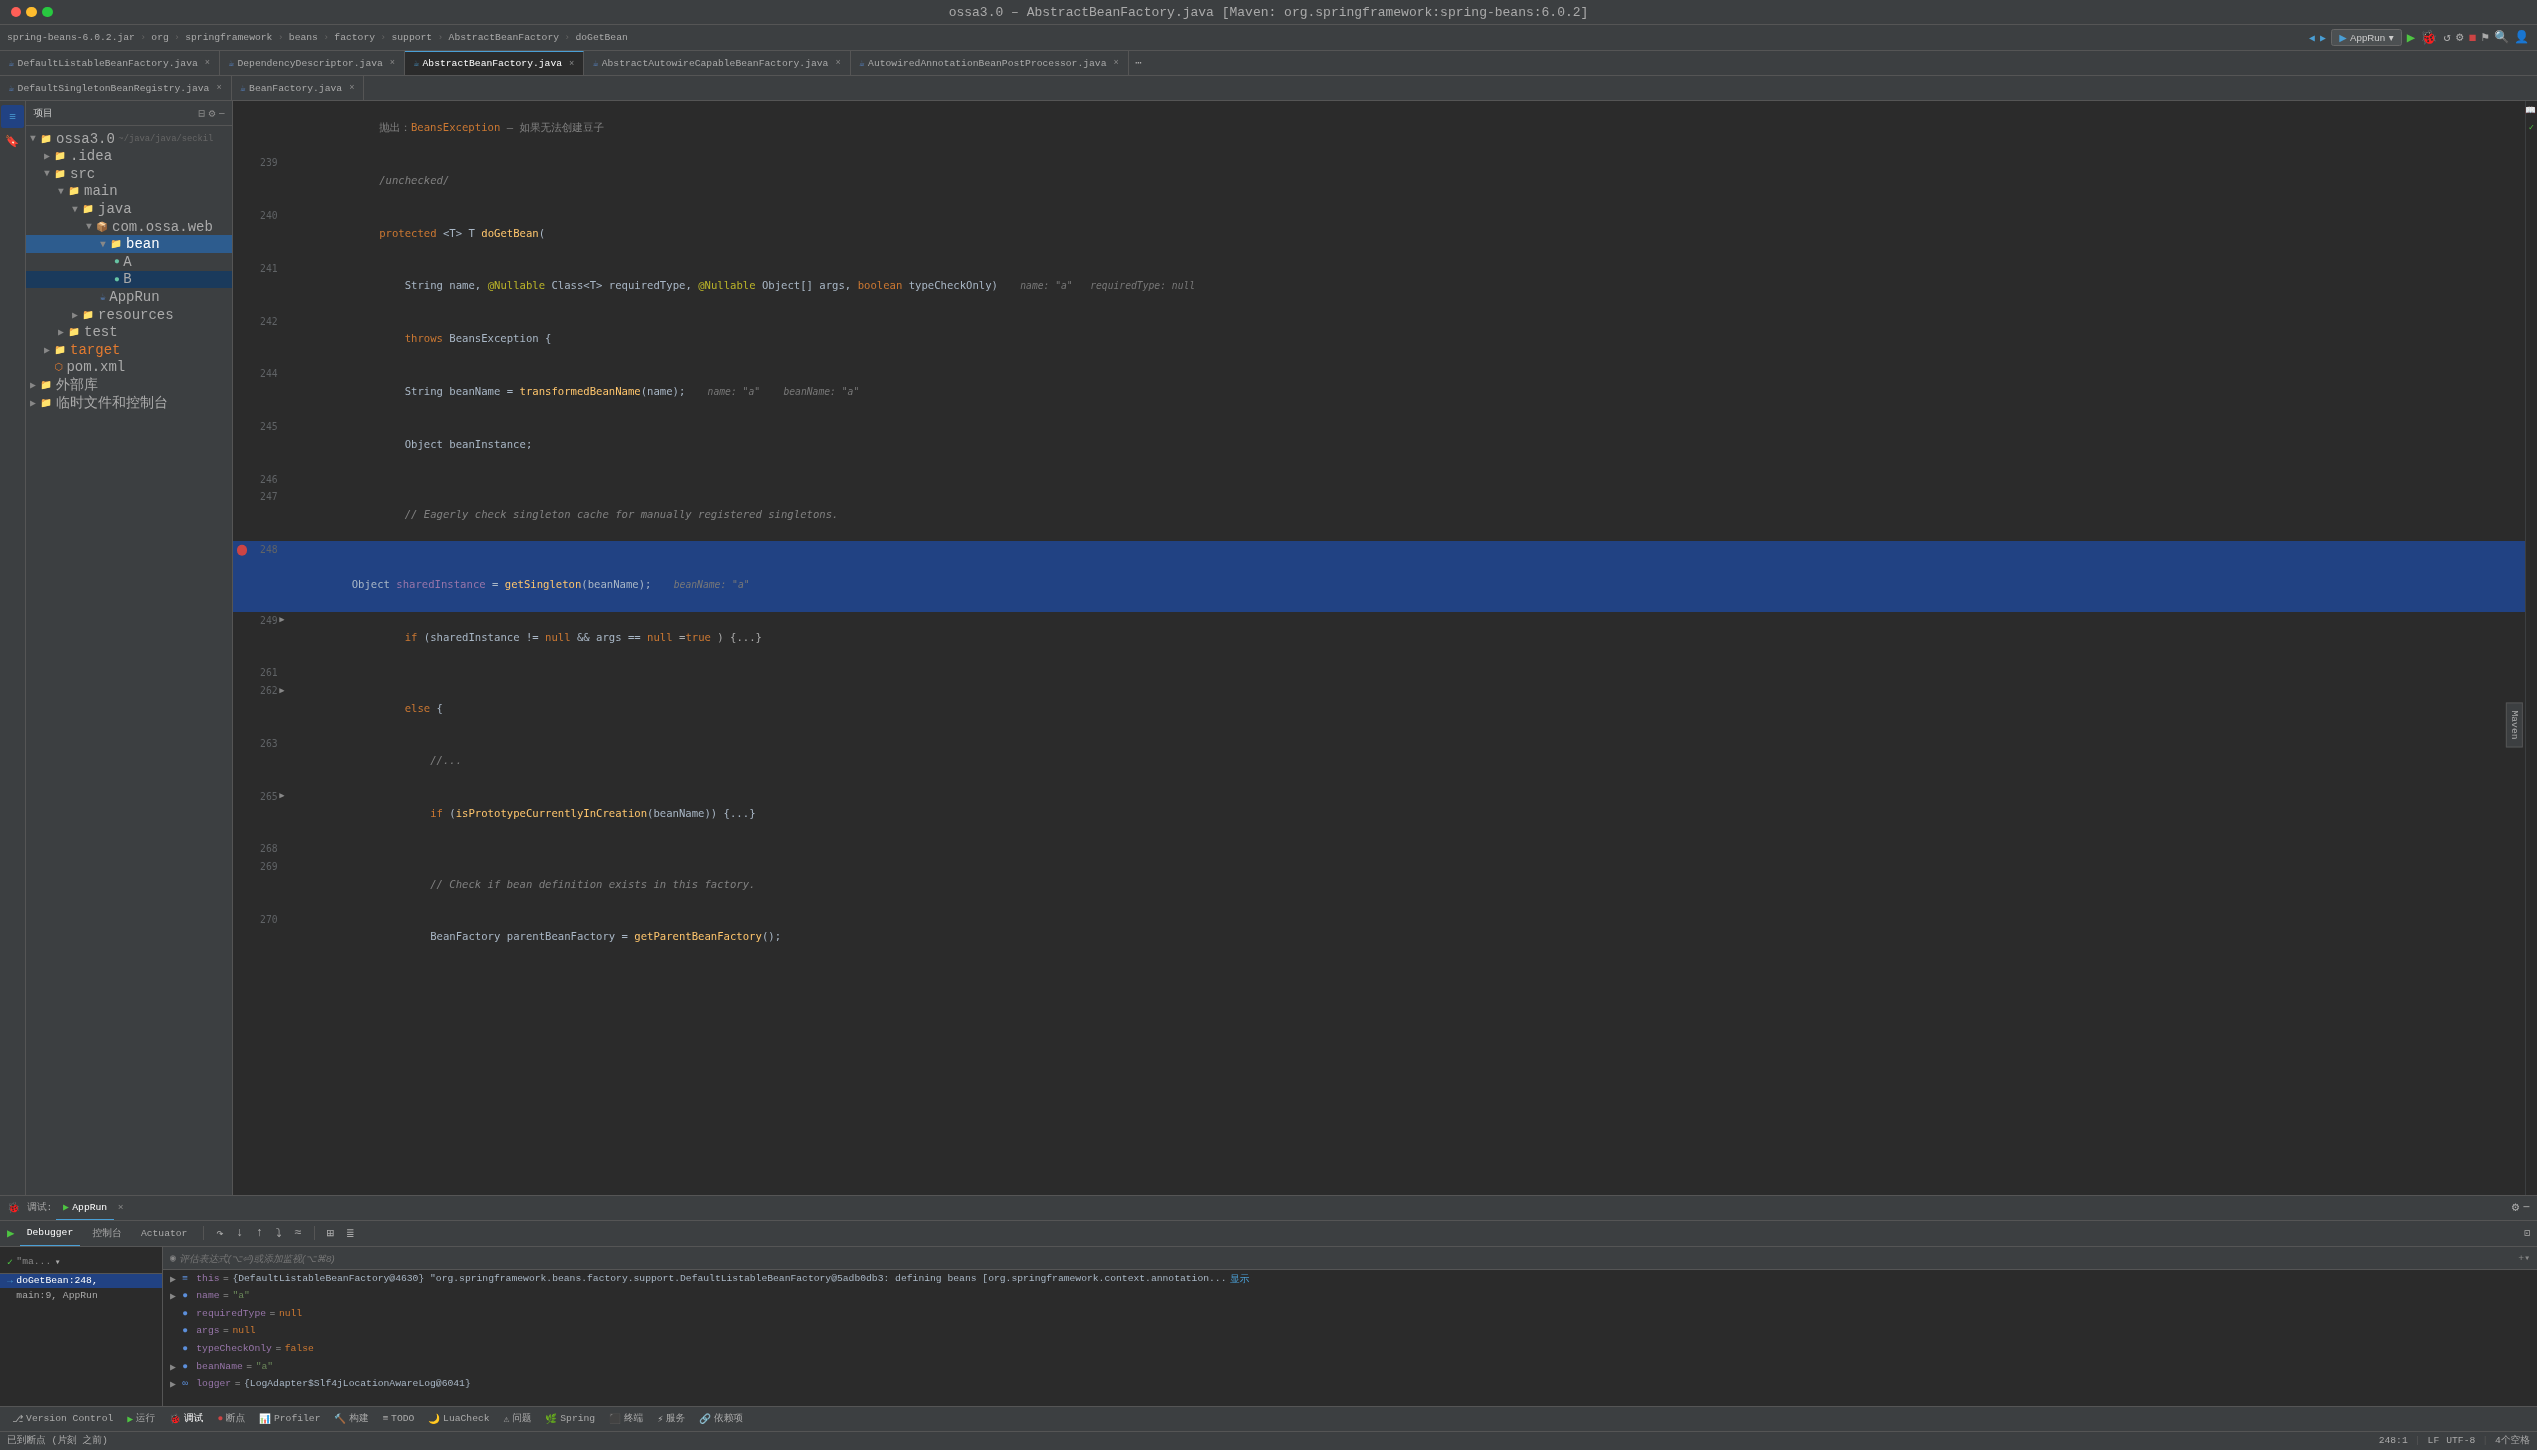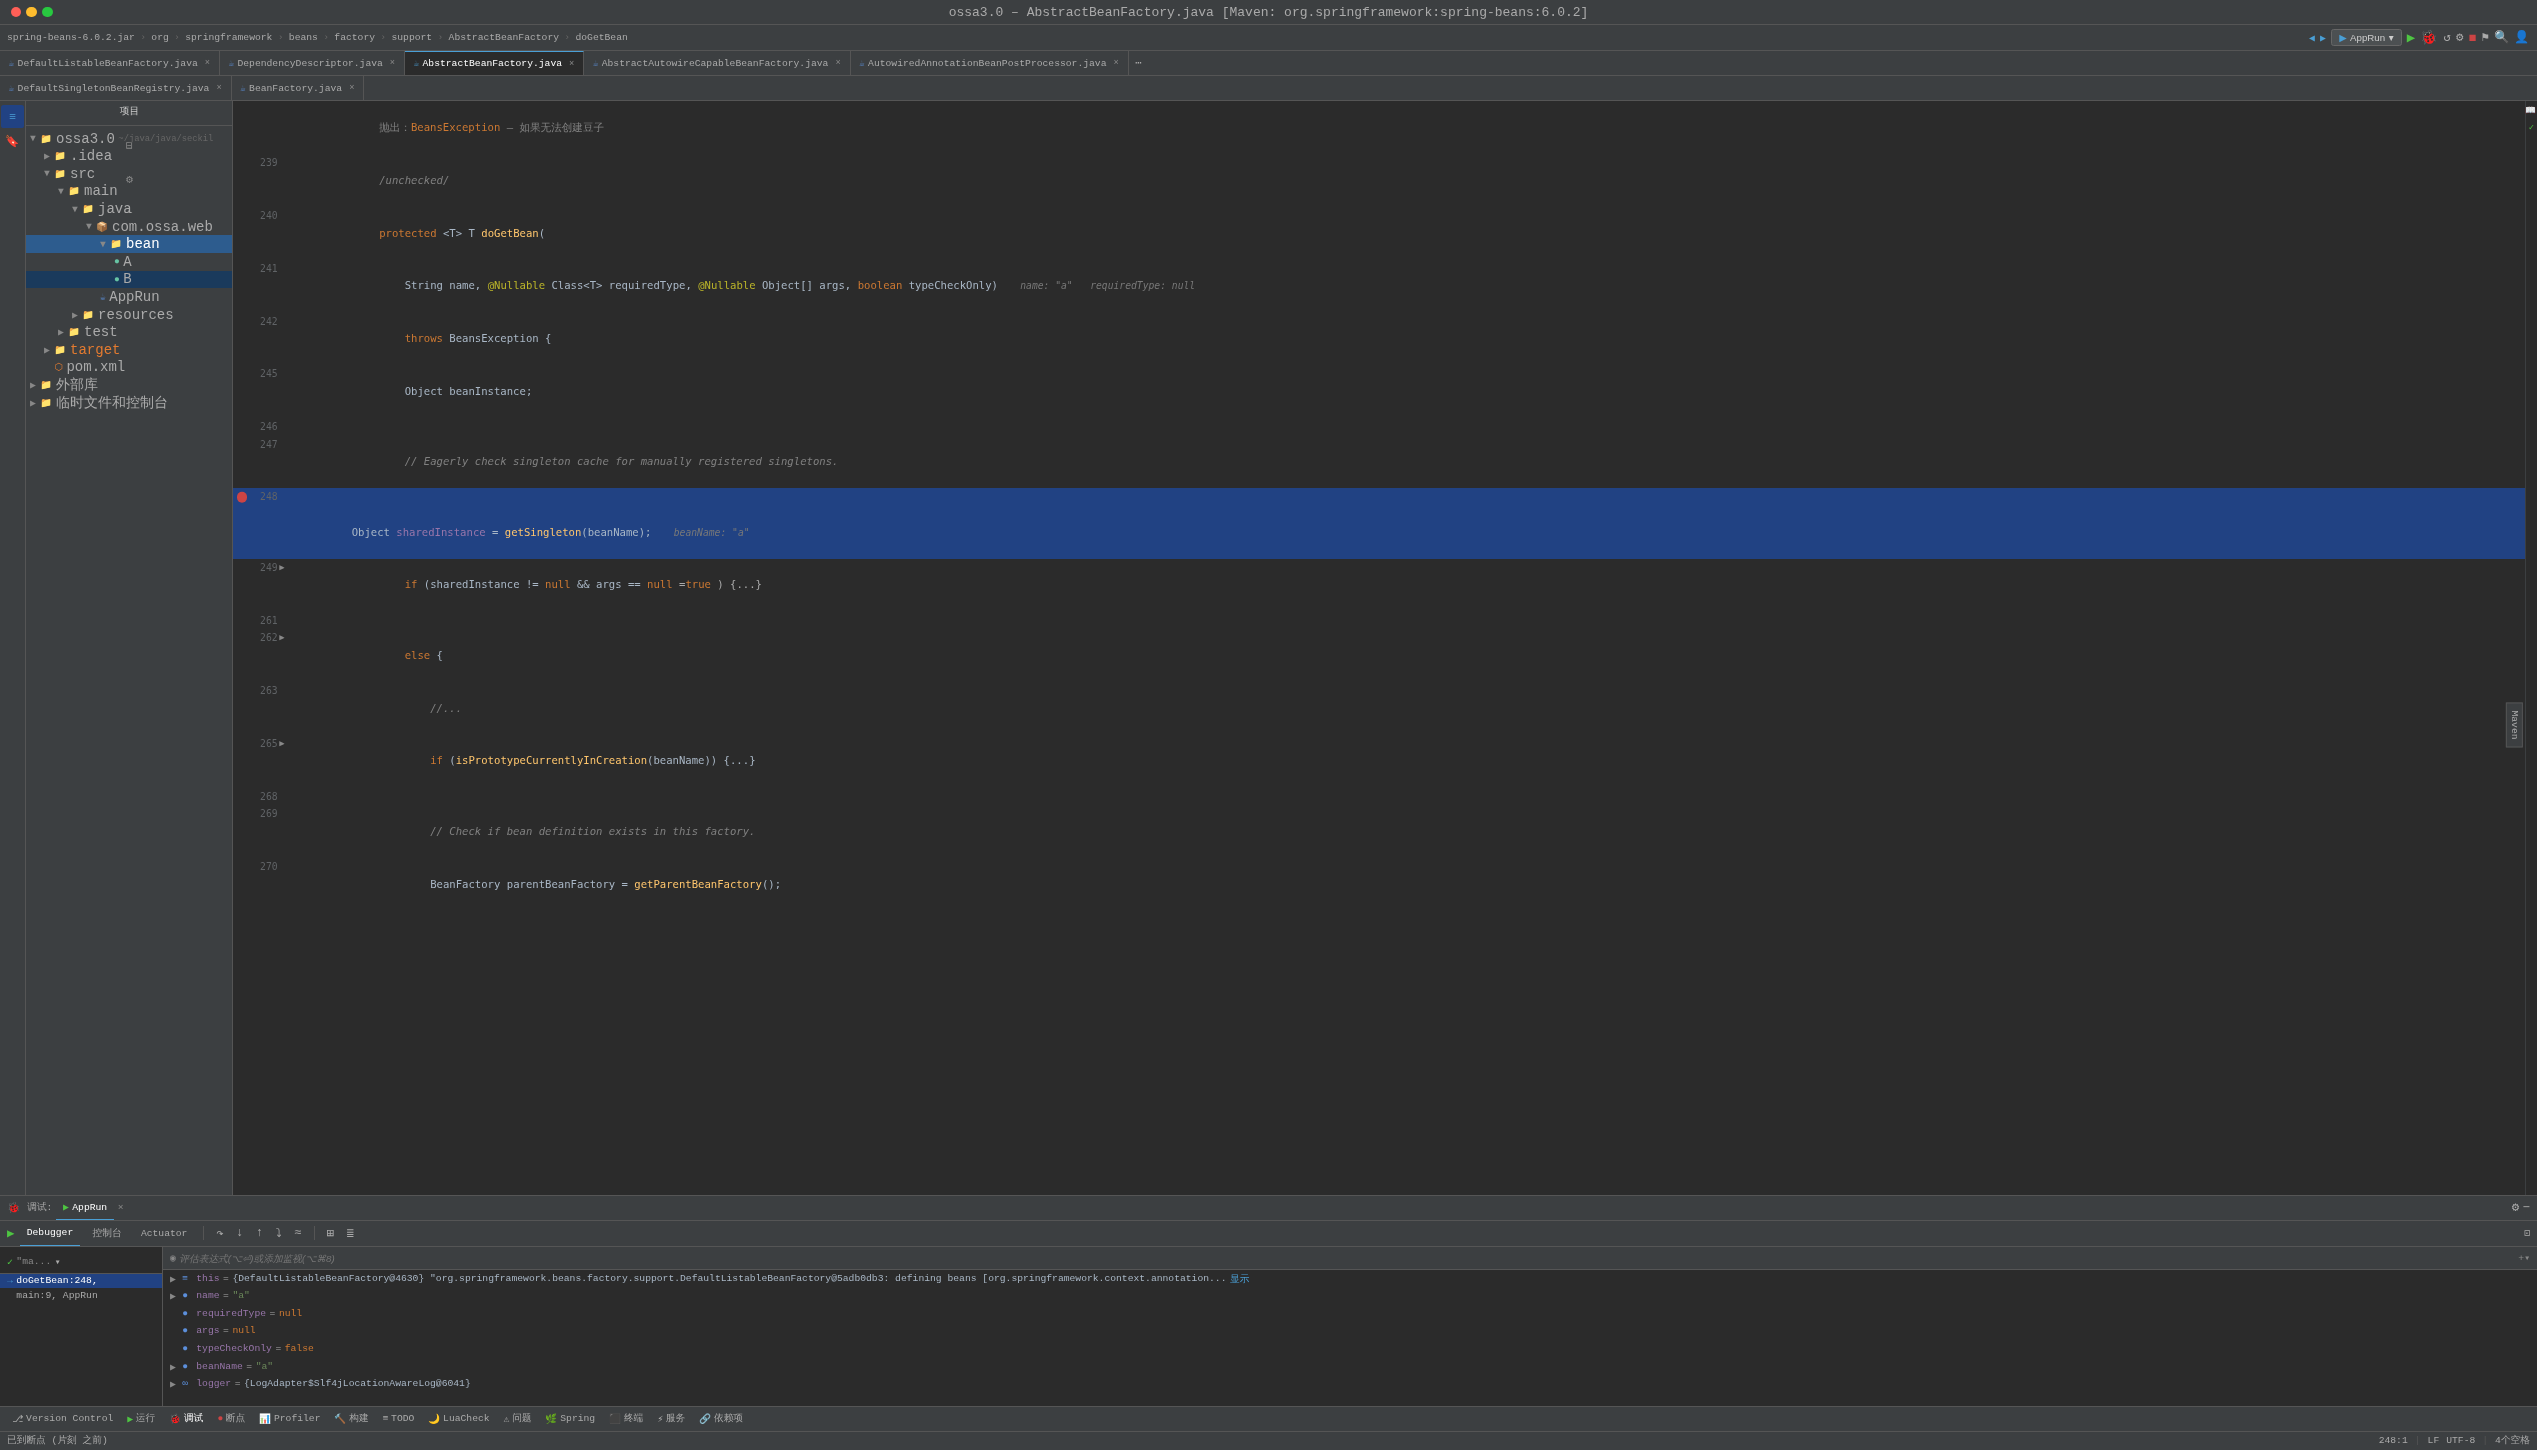--- a/index.html
+++ b/index.html
@@ -139,24 +139,23 @@
       border-right: 0.9px solid #555;
       display: flex;
       flex-direction: column;
       flex-shrink: 0;
       overflow: hidden;
     }
     .sidebar-header {
       display: flex;
       align-items: center;
       padding: 3.5px 7px;
-      gap: 20px;
+      gap: 3px;
       border-bottom: 0.9px solid #555;
       height: 25px;
-      flex-direction: column;
     }
     .sidebar-title {
       font-size: 9.7px;
       color: #ccc;
       flex: 1;
     }
     .sidebar-icon-btn {
       color: #888;
       cursor: pointer;
       font-size: 11.5px;
@@ -720,20 +719,26 @@
       </div>
 
       <div class="code-line">
         <div class="line-gutter">242</div>
         <div class="line-content">
           <span class="kw">        throws </span><span class="type">BeansException</span><span> {</span>
         </div>
       </div>
 
 
+      <div class="code-line">
+        <div class="line-gutter">244</div>
+        <div class="line-content">
+          <span class="type">        String </span><span>beanName = </span><span class="fn">transformedBeanName</span><span>(name);</span><span class="inline-hint">  name: "a"    beanName: "a"</span>
+        </div>
+      </div>
 
       <div class="code-line">
         <div class="line-gutter">245</div>
         <div class="line-content">
           <span class="type">        Object </span><span>beanInstance;</span>
         </div>
       </div>
 
       <div class="code-line">
         <div class="line-gutter">246</div>

